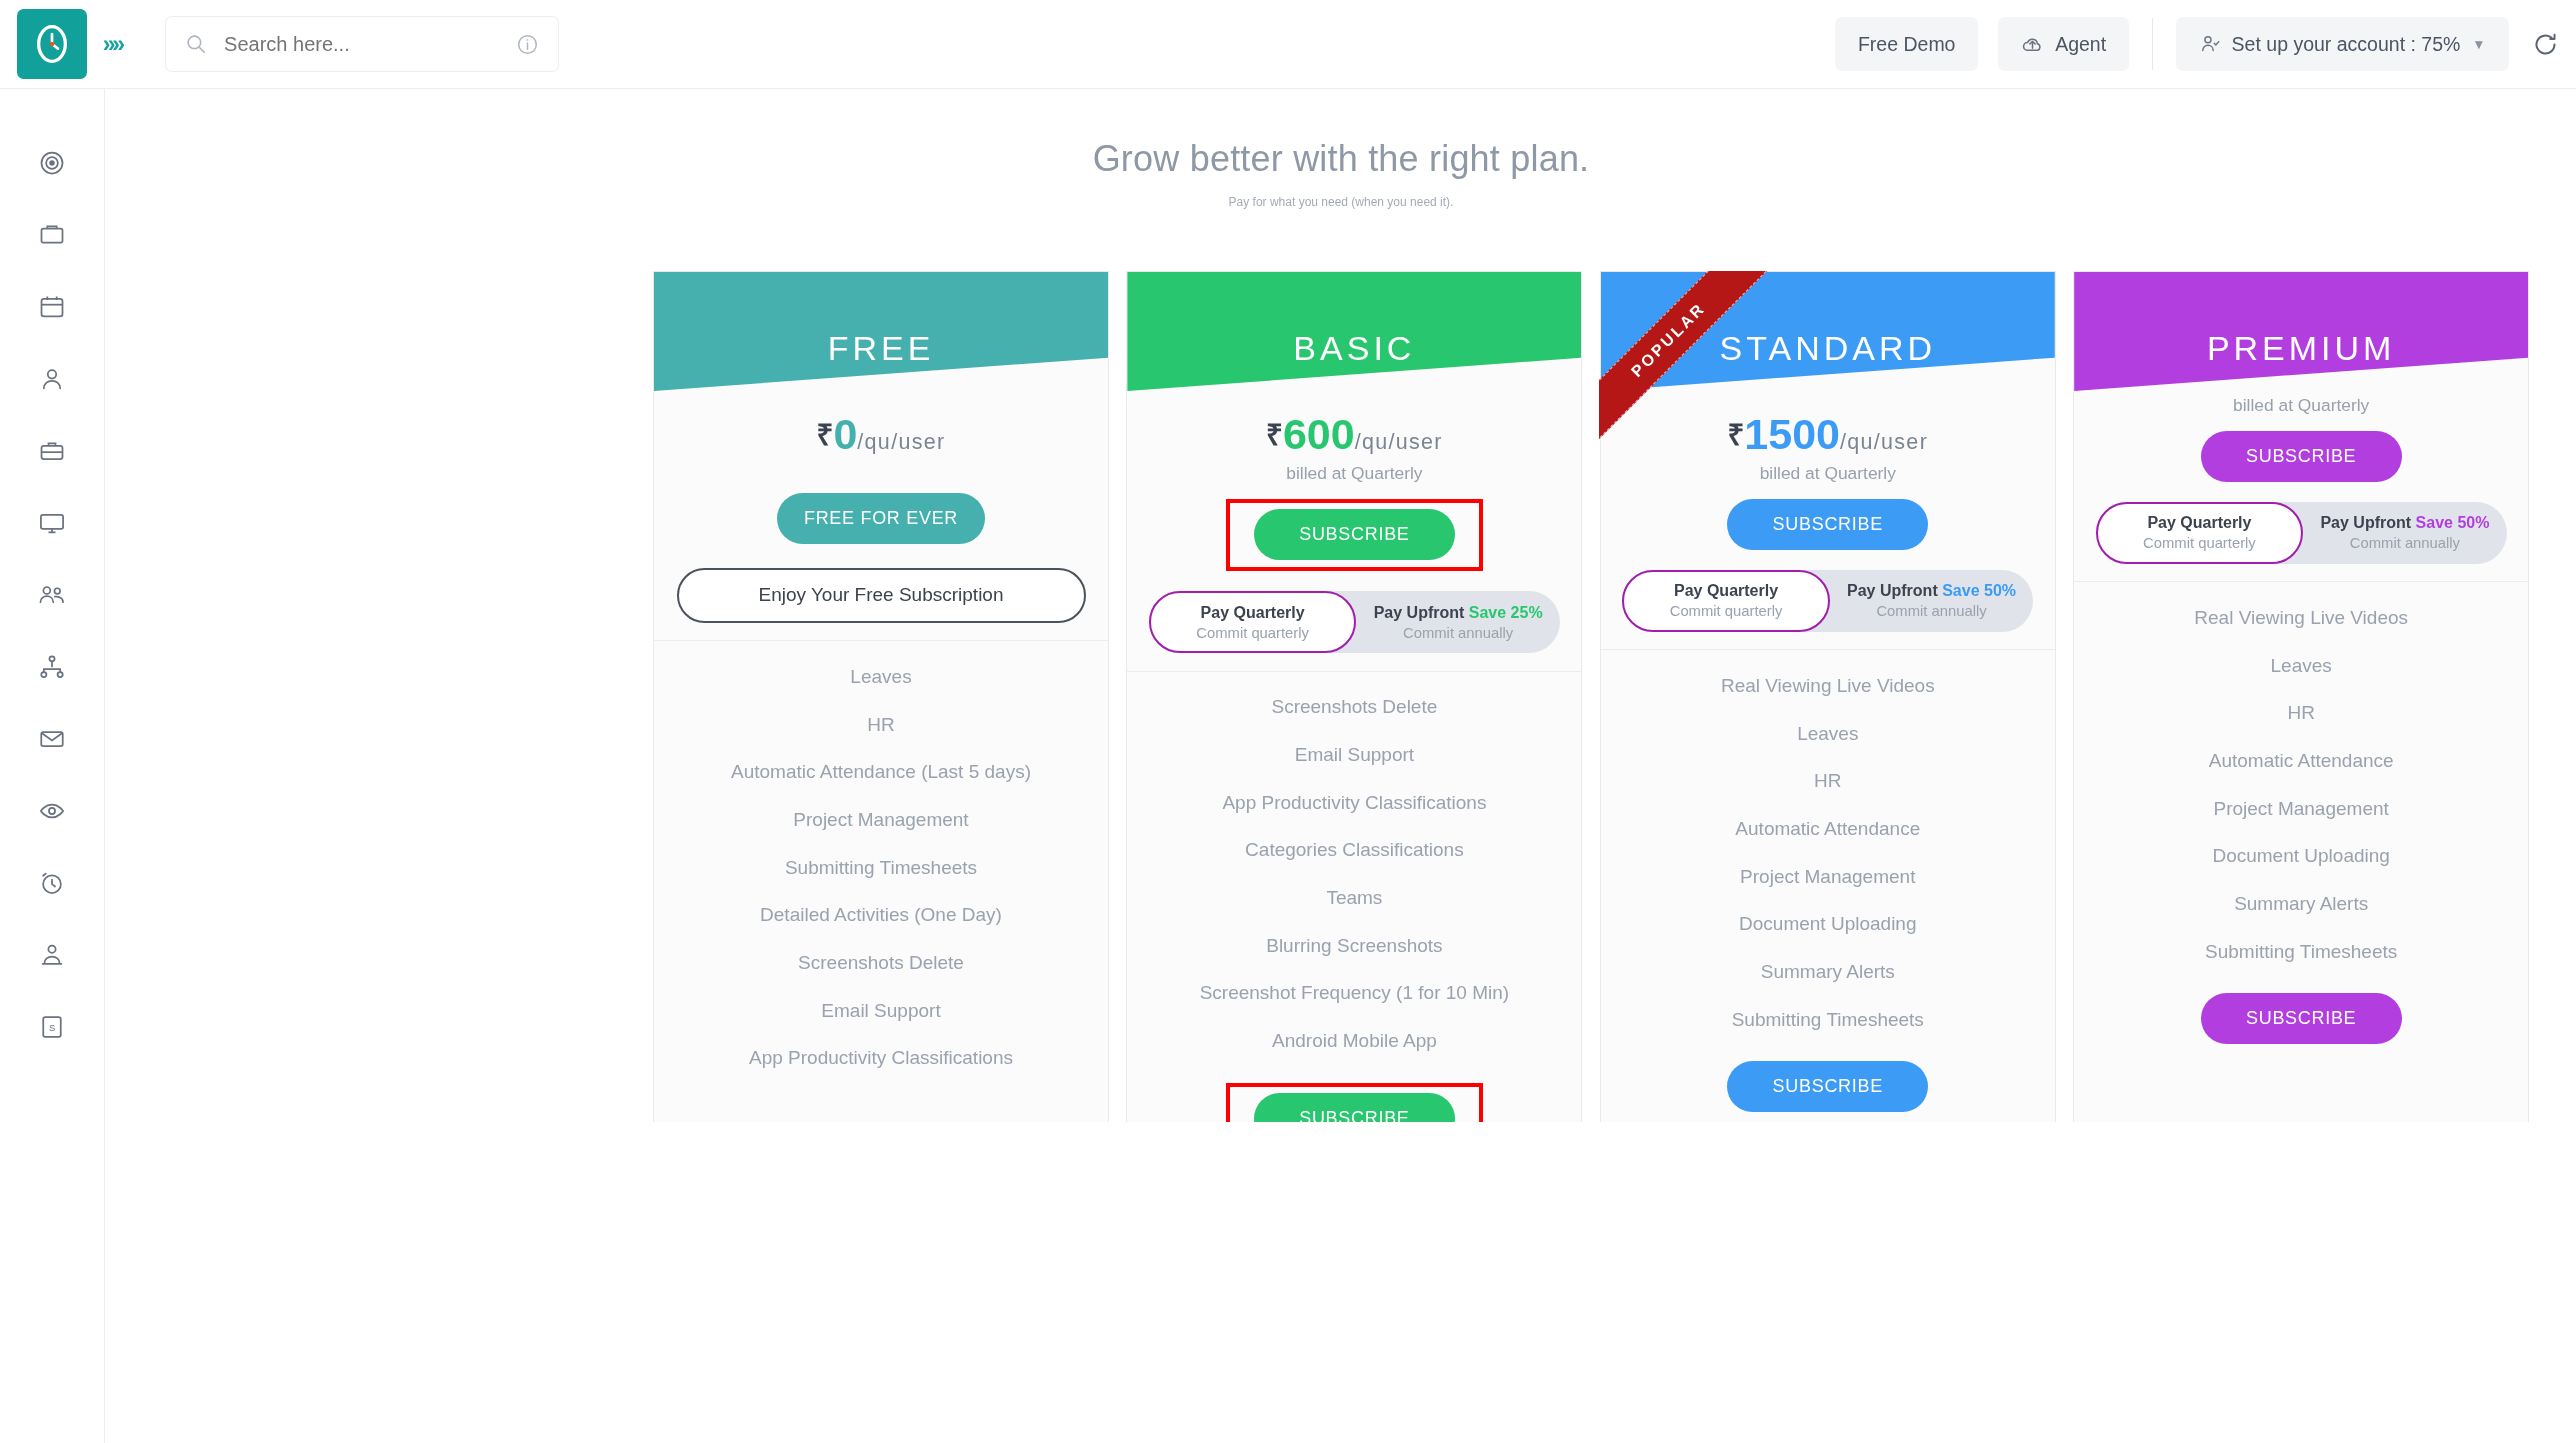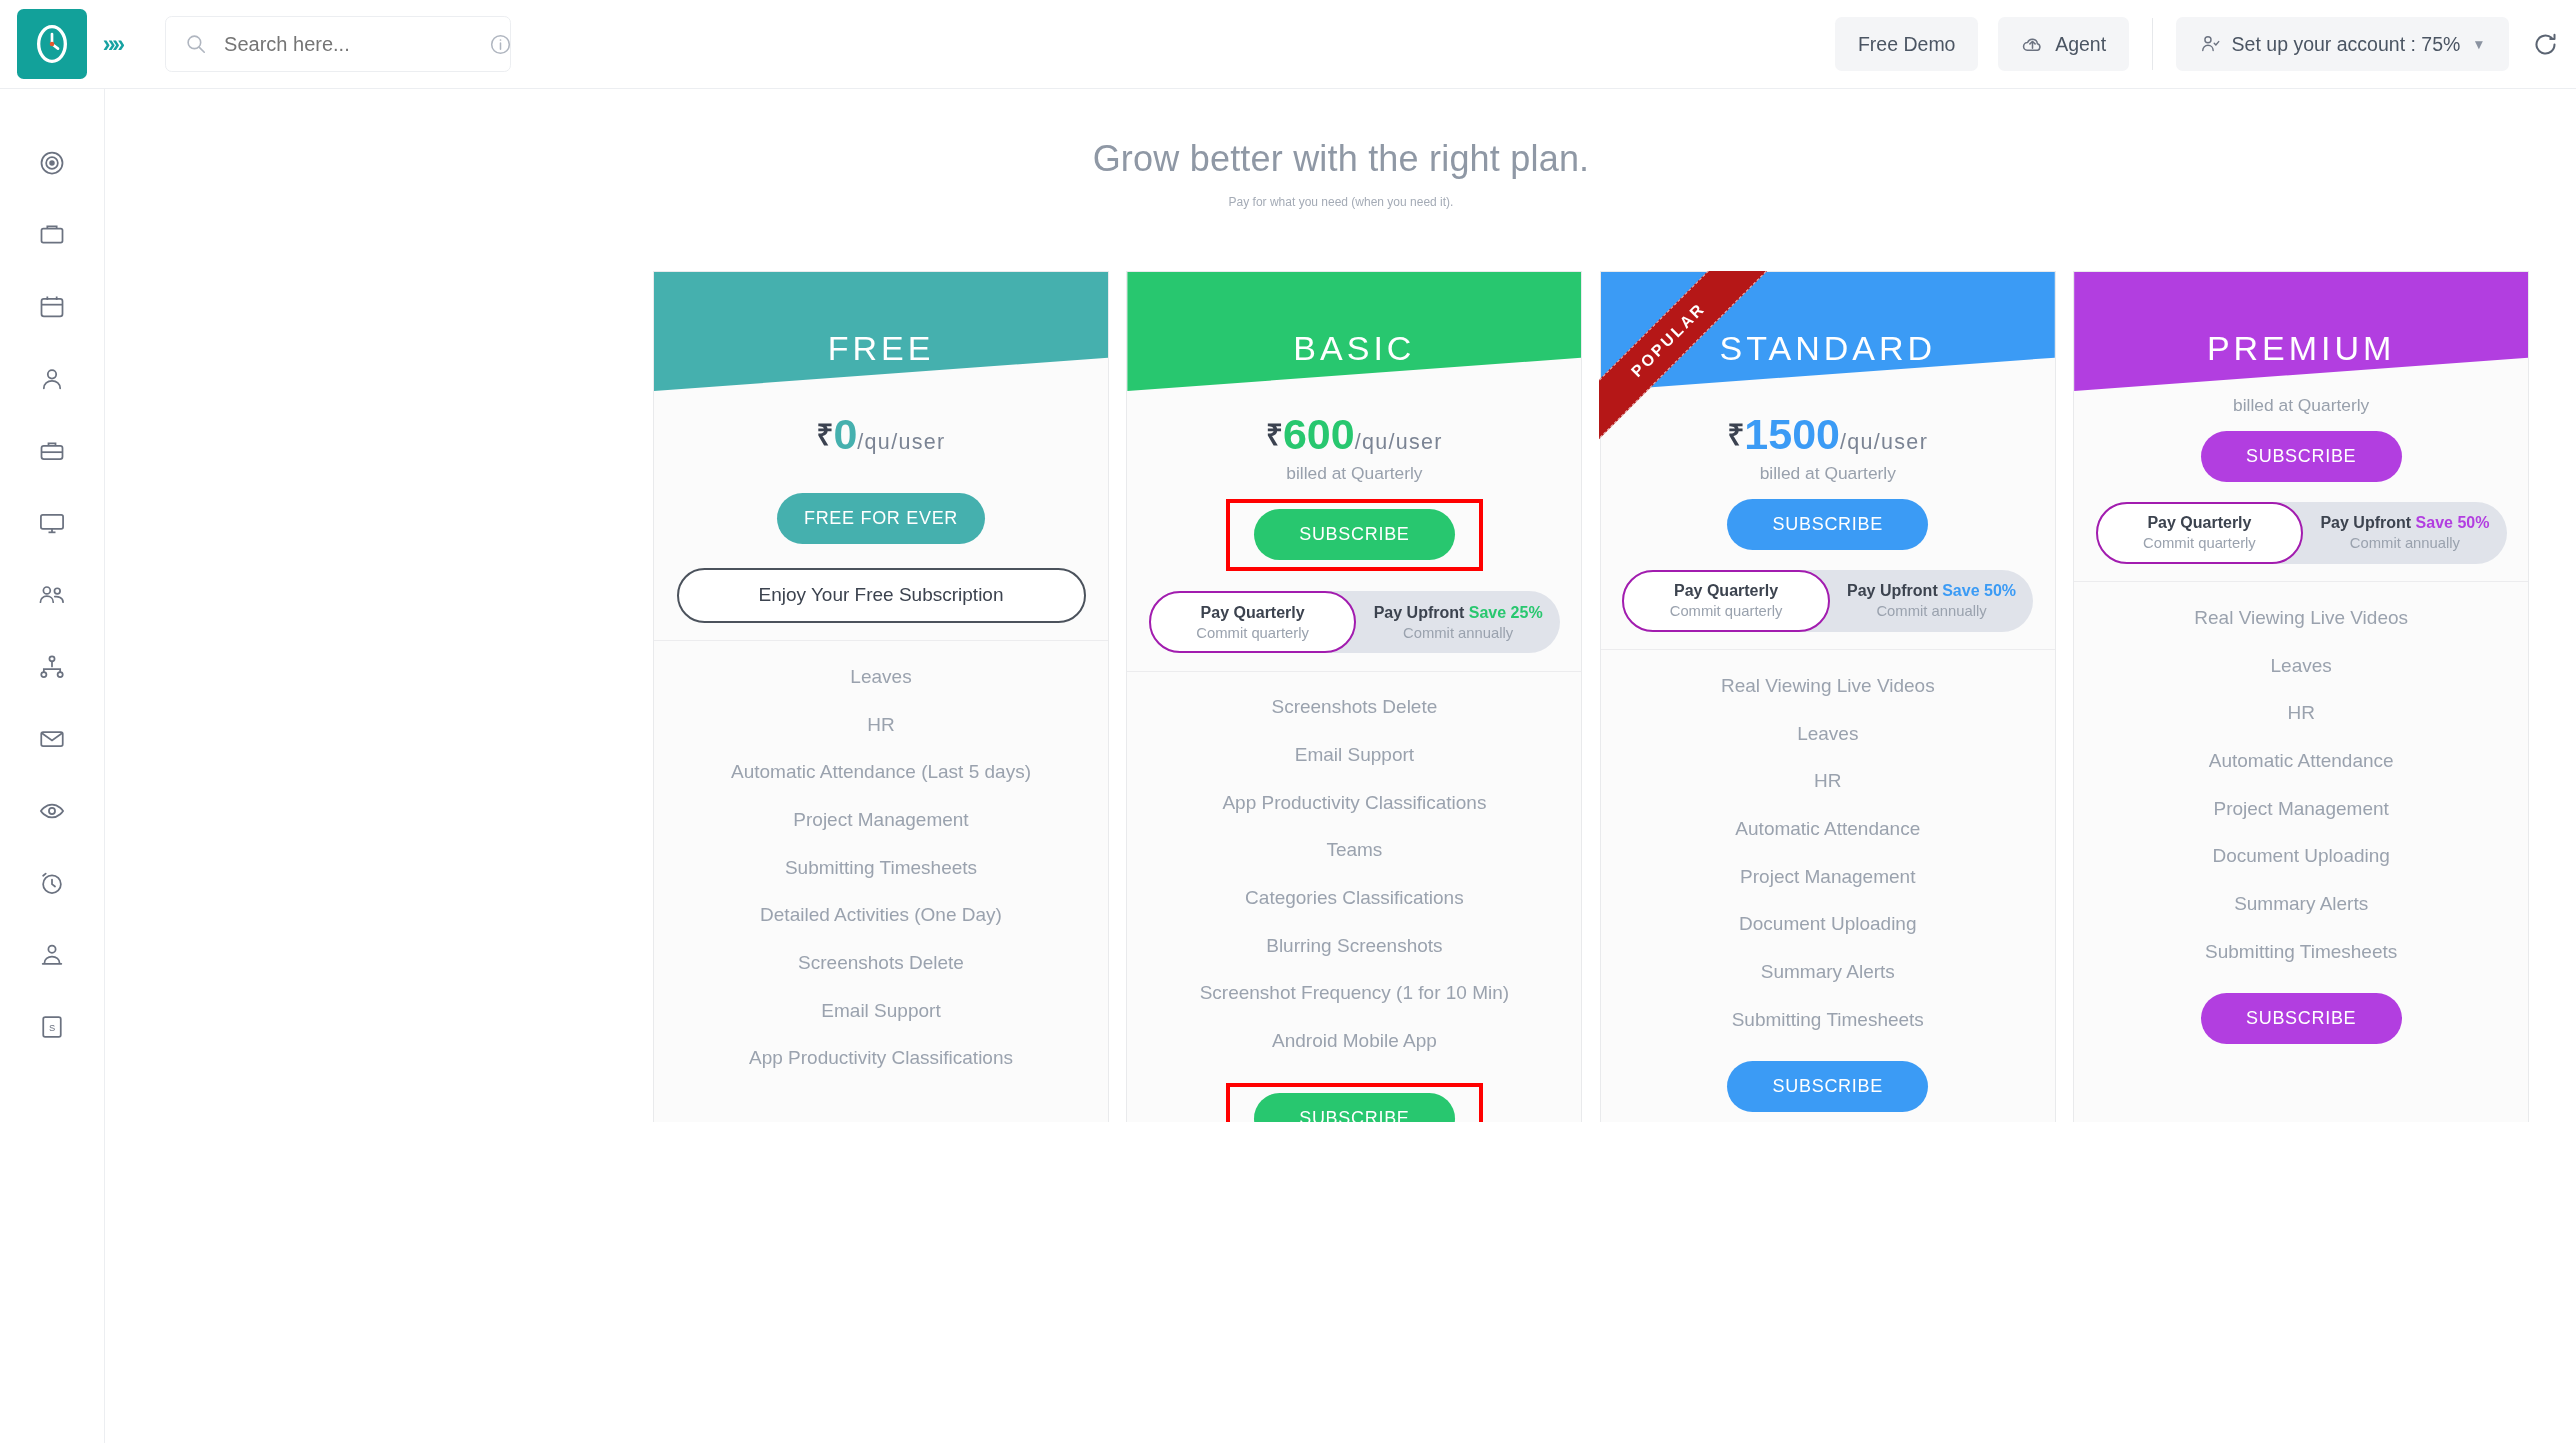--- a/index.html
+++ b/index.html
@@ -21,21 +21,21 @@
     border-radius: 6.7px; display: flex; align-items: center; justify-content: center;
     flex: none;
   }
   .expand-chevrons {
     width: 47px; height: 59px; background:#fff; border-radius: 5.4px;
     display:flex; align-items:center; justify-content:center;
     color:#17a2a2; font-size: 23px; letter-spacing: -3.4px; font-weight: 700;
     margin-left: 1.3px; flex:none; cursor: pointer;
   }
   .search-wrap {
-    margin-left: 29.5px; width: 346px; height: 56px;
+    margin-left: 29.5px; width: 394px; height: 56px;
     border: 1.3px solid #eceef1; border-radius: 6.7px; background: #fff;
     display: flex; align-items: center; padding: 0 19px; flex: none;
   }
   .search-input {
     border: none; outline: none; flex: 1; font-size: 20px;
     color: #9aa2ae; background: transparent; margin-left: 17.4px;
     font-family: "Liberation Sans", sans-serif;
   }
   .icon-svg { display:block; }
   .header-right {
@@ -400,22 +400,22 @@
           <div class="seg">
             <div class="seg-top">Pay Upfront <span class="save" style="color:#28c76f">Save 25%</span></div>
             <div class="seg-bot">Commit annually</div>
           </div>
         </div>
         <div class="divider"></div>
         <div class="features">
           <div class="feat">Screenshots Delete</div>
           <div class="feat">Email Support</div>
           <div class="feat">App Productivity Classifications</div>
+          <div class="feat">Categories Classifications</div>
           <div class="feat">Teams</div>
-          <div class="feat">Categories Classifications</div>
           <div class="feat">Blurring Screenshots</div>
           <div class="feat">Screenshot Frequency (1 for 10 Min)</div>
           <div class="feat">Android Mobile App</div>
         </div>
         <div class="card-foot">
           <span class="hl-box">
             <button class="cta" style="background:#28c76f">SUBSCRIBE</button>
           </span>
         </div>
       </div>

